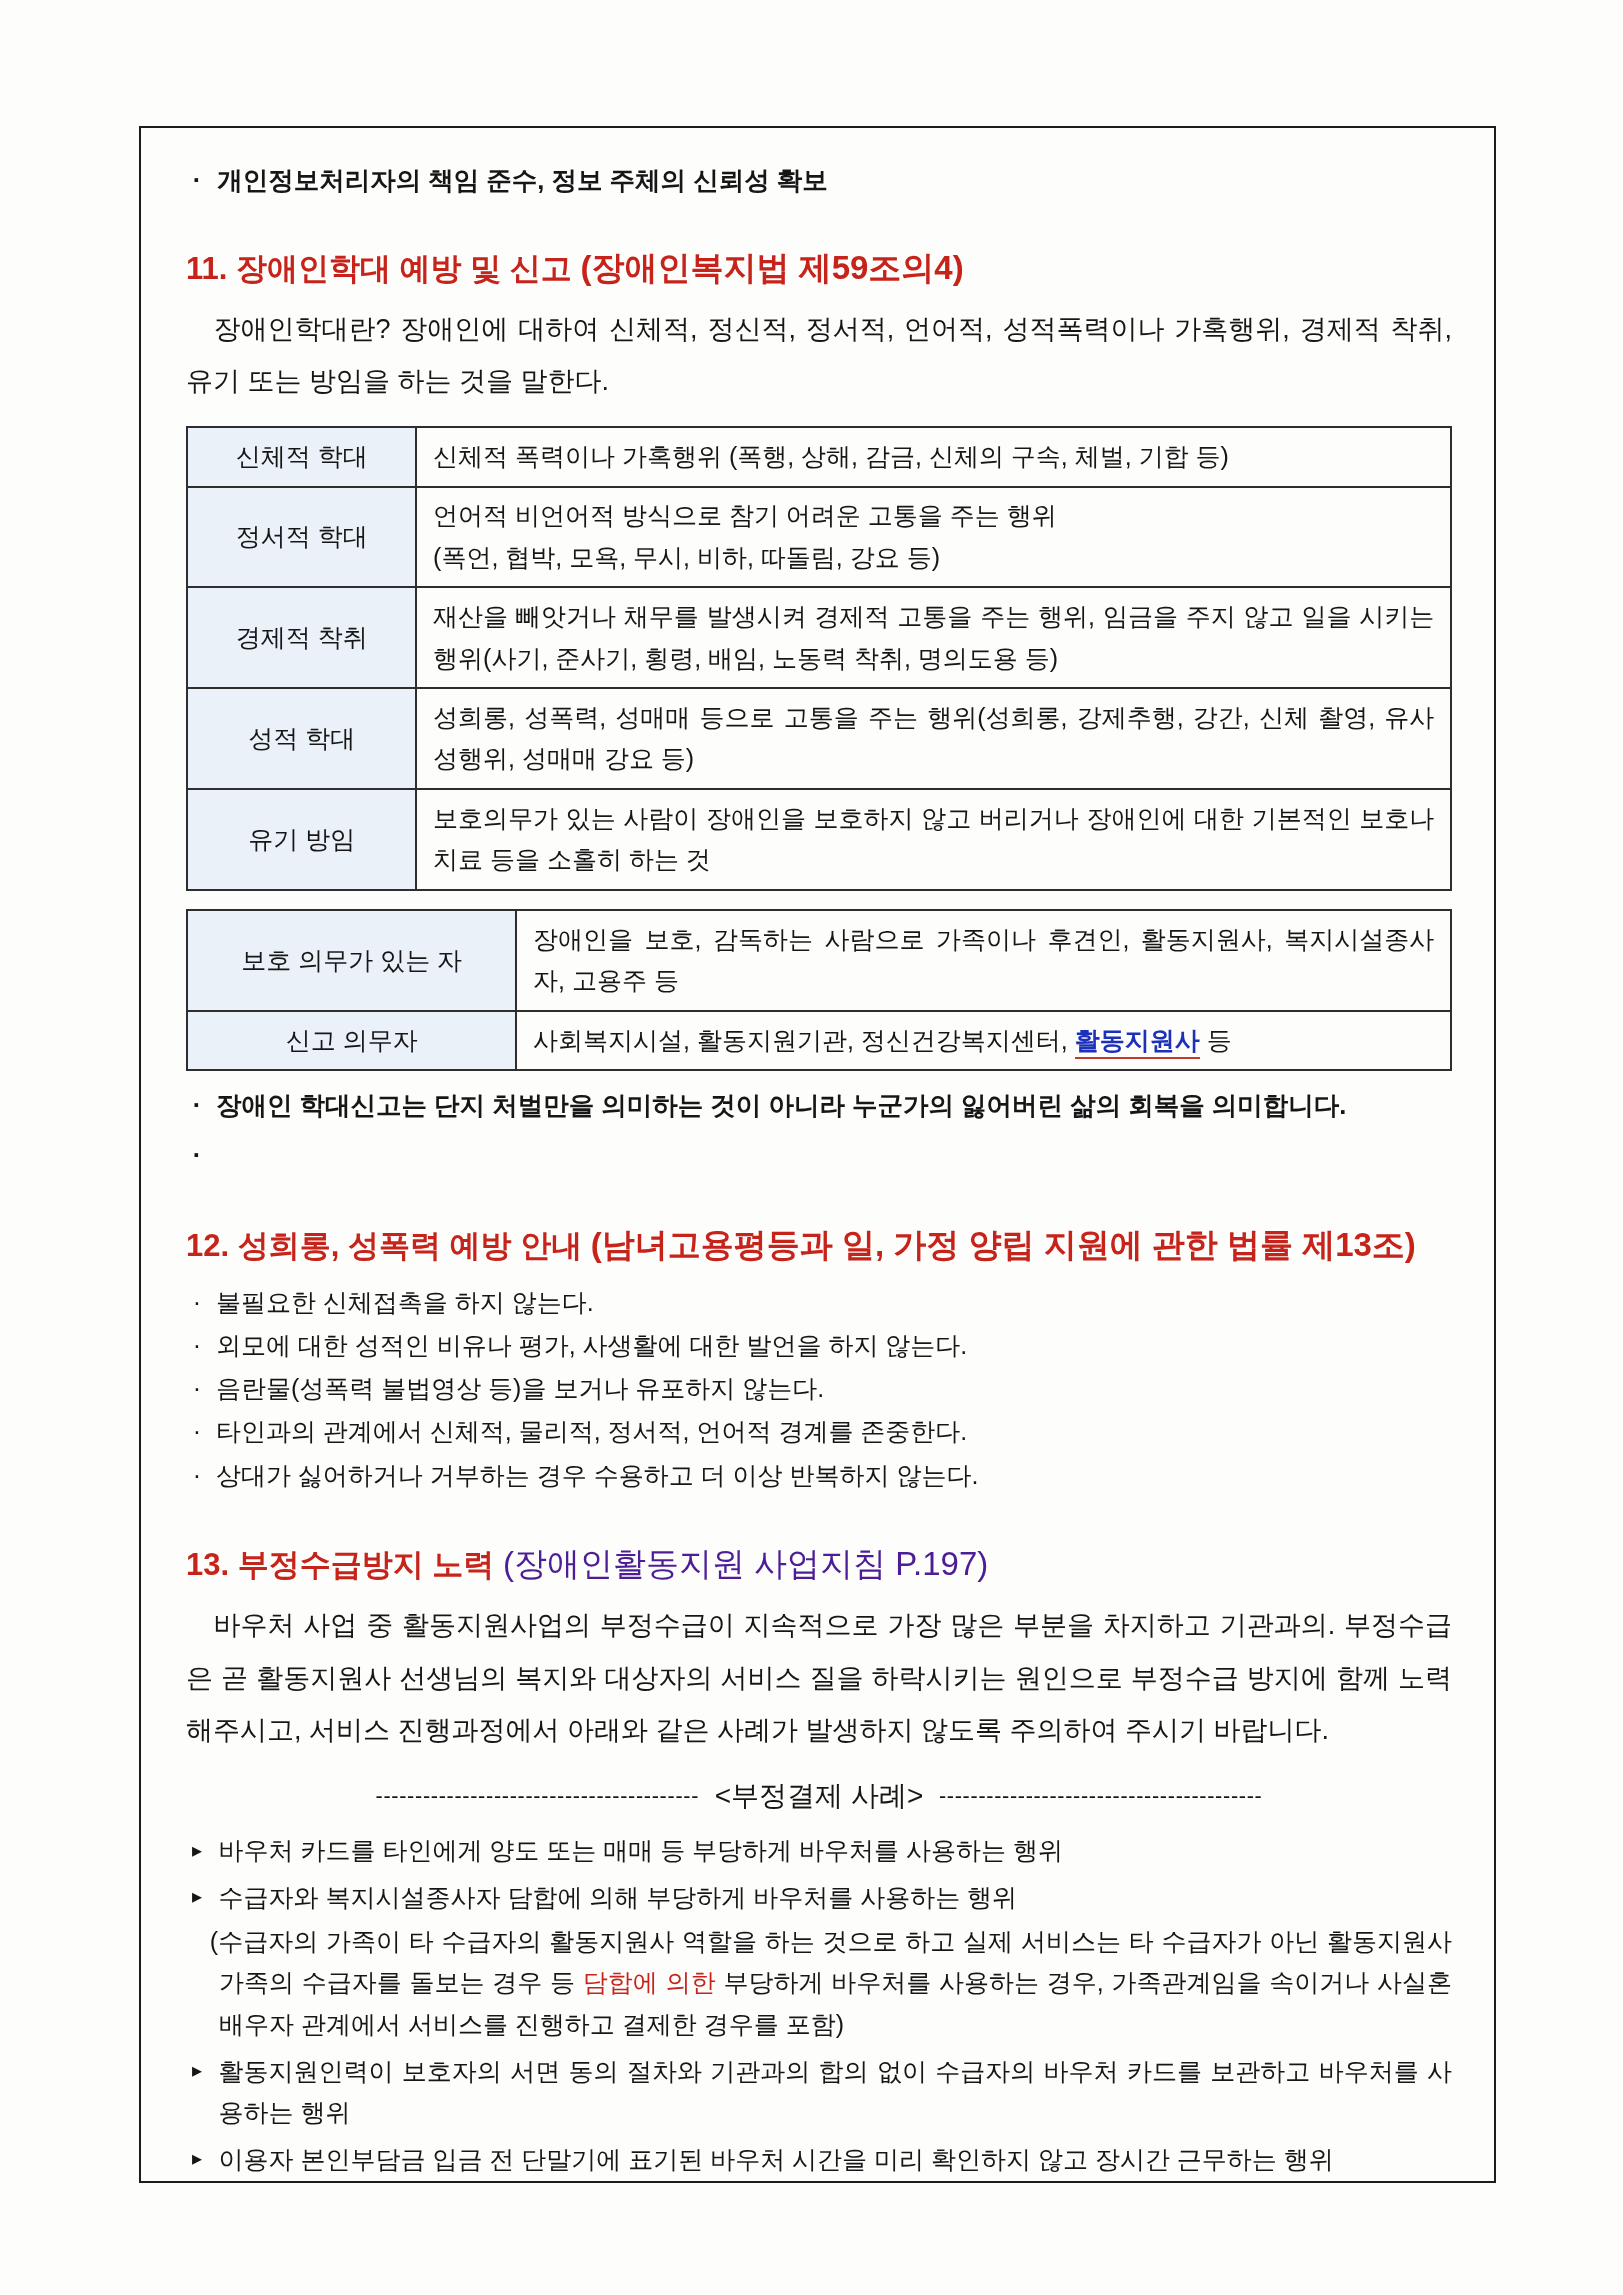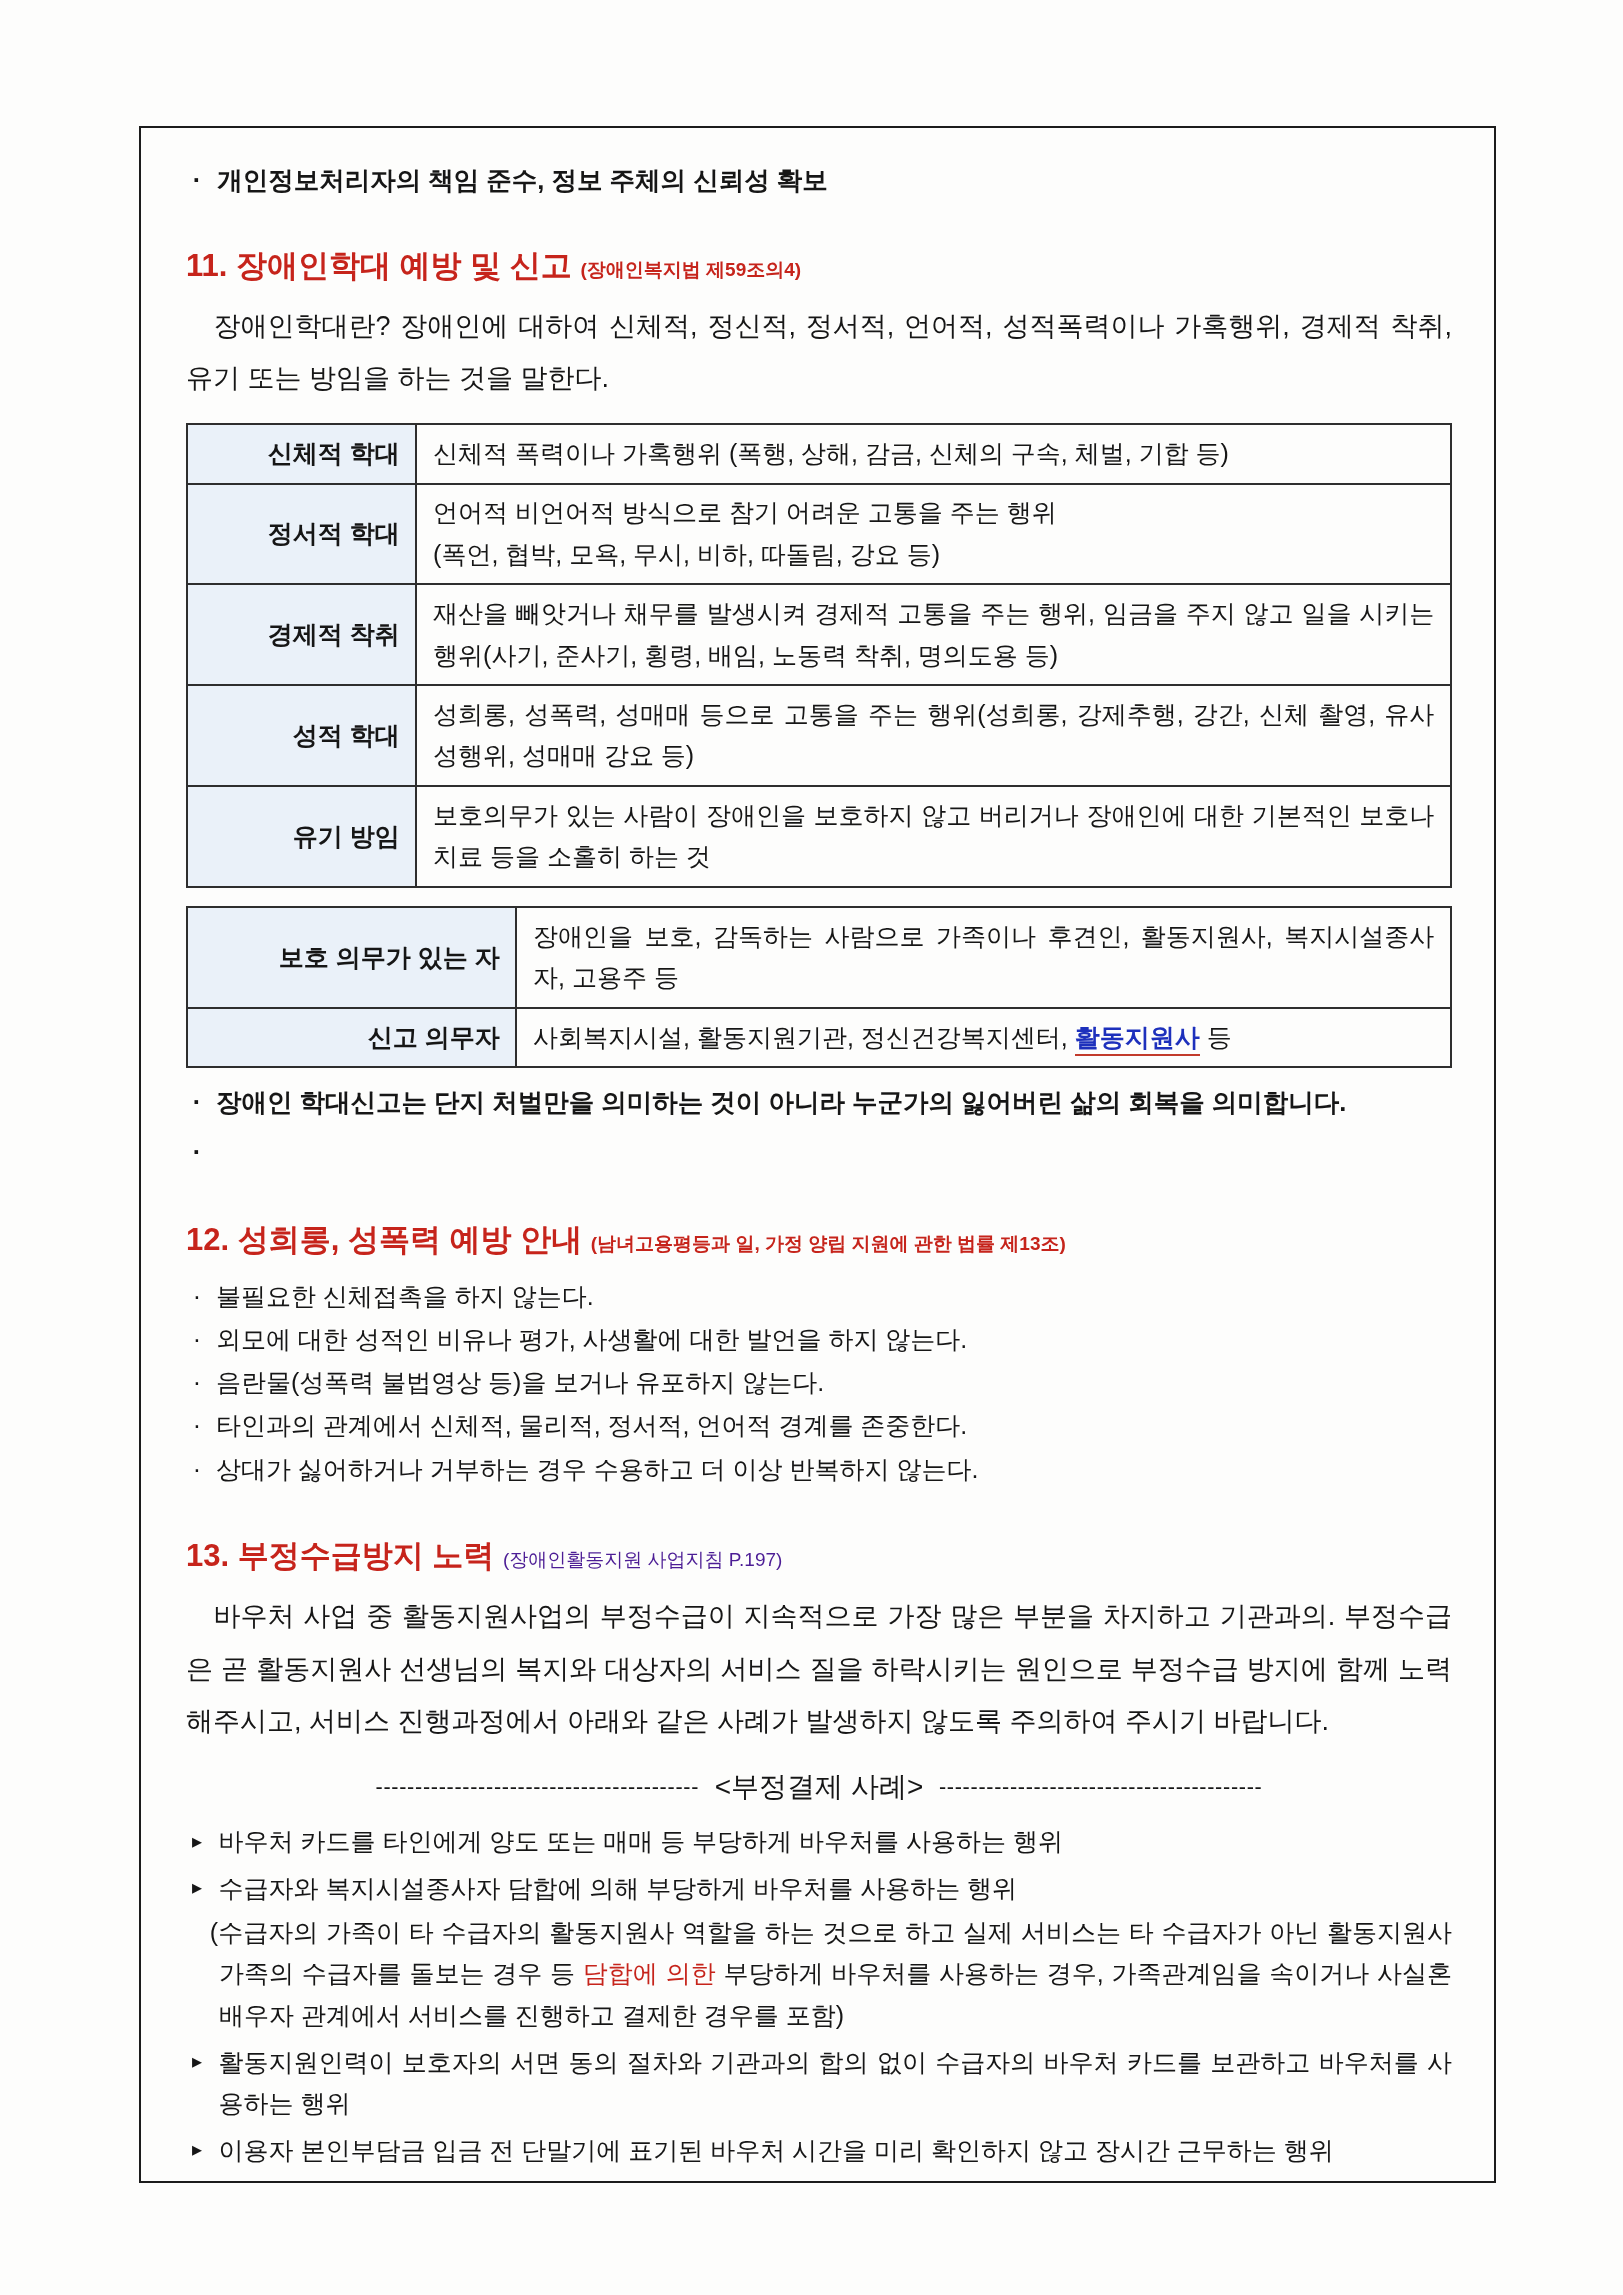--- a/index.html
+++ b/index.html
@@ -4,27 +4,27 @@
 <style>
   html,body{margin:0;padding:0;}
   .page{position:relative;width:1623px;height:2295px;background:#fdfdfc;
         font-family:"Liberation Sans","DejaVu Sans",sans-serif;color:#161616;}
   .frame{position:absolute;left:139px;top:126px;width:1357px;height:2057px;
          border:2.6px solid #1c1c1c;box-sizing:border-box;padding:33px 42px 19.6px 45px;
          overflow:hidden;}
   .marker{flex:none;width:22px;text-align:center;}
   .intro-line{display:flex;gap:9.2px;font-weight:bold;font-size:25.5px;line-height:1.55;}
   .sec-heading{margin-top:46px;font-size:31px;font-weight:bold;color:#c6241b;line-height:1.25;}
-  .sec-heading .law{font-size:19px;}
+  .sec-heading .law{font-size:33px;}
   .law-black{color:#4c1d95;font-weight:normal;font-size:26px;}
   .para{margin-top:14.4px;font-size:27px;line-height:1.95;text-align:justify;
         word-break:break-all;text-indent:27.5px;}
   table{width:100%;border-collapse:collapse;margin-top:18.3px;table-layout:fixed;}
   td{border:2px solid #2e2e2e;font-size:25px;padding:7.9px 15.7px;vertical-align:middle;}
-  td.lbl{background:#eaf1f9;text-align:right;font-weight:bold;}
+  td.lbl{background:#eaf1f9;text-align:center;font-weight:normal;}
   td.desc{line-height:1.66;text-align:justify;word-break:break-all;}
   .t1 td.lbl{width:196px;}
   .t2 td.lbl{width:296px;}
   .link{color:#1d30bc;font-weight:bold;border-bottom:2.6px solid #c23a2b;
         padding-bottom:3px;text-decoration:none;cursor:pointer;}
   .bold-bullets{margin-top:11.8px;}
   .bbullet{display:flex;gap:7.9px;font-weight:bold;font-size:25.5px;line-height:1.8;
            text-align:justify;word-break:break-all;margin-top:3.9px;}
   .sec12-bullets{margin-top:14.4px;}
   .sbullet{display:flex;gap:7.9px;font-size:25px;line-height:1.73;}

